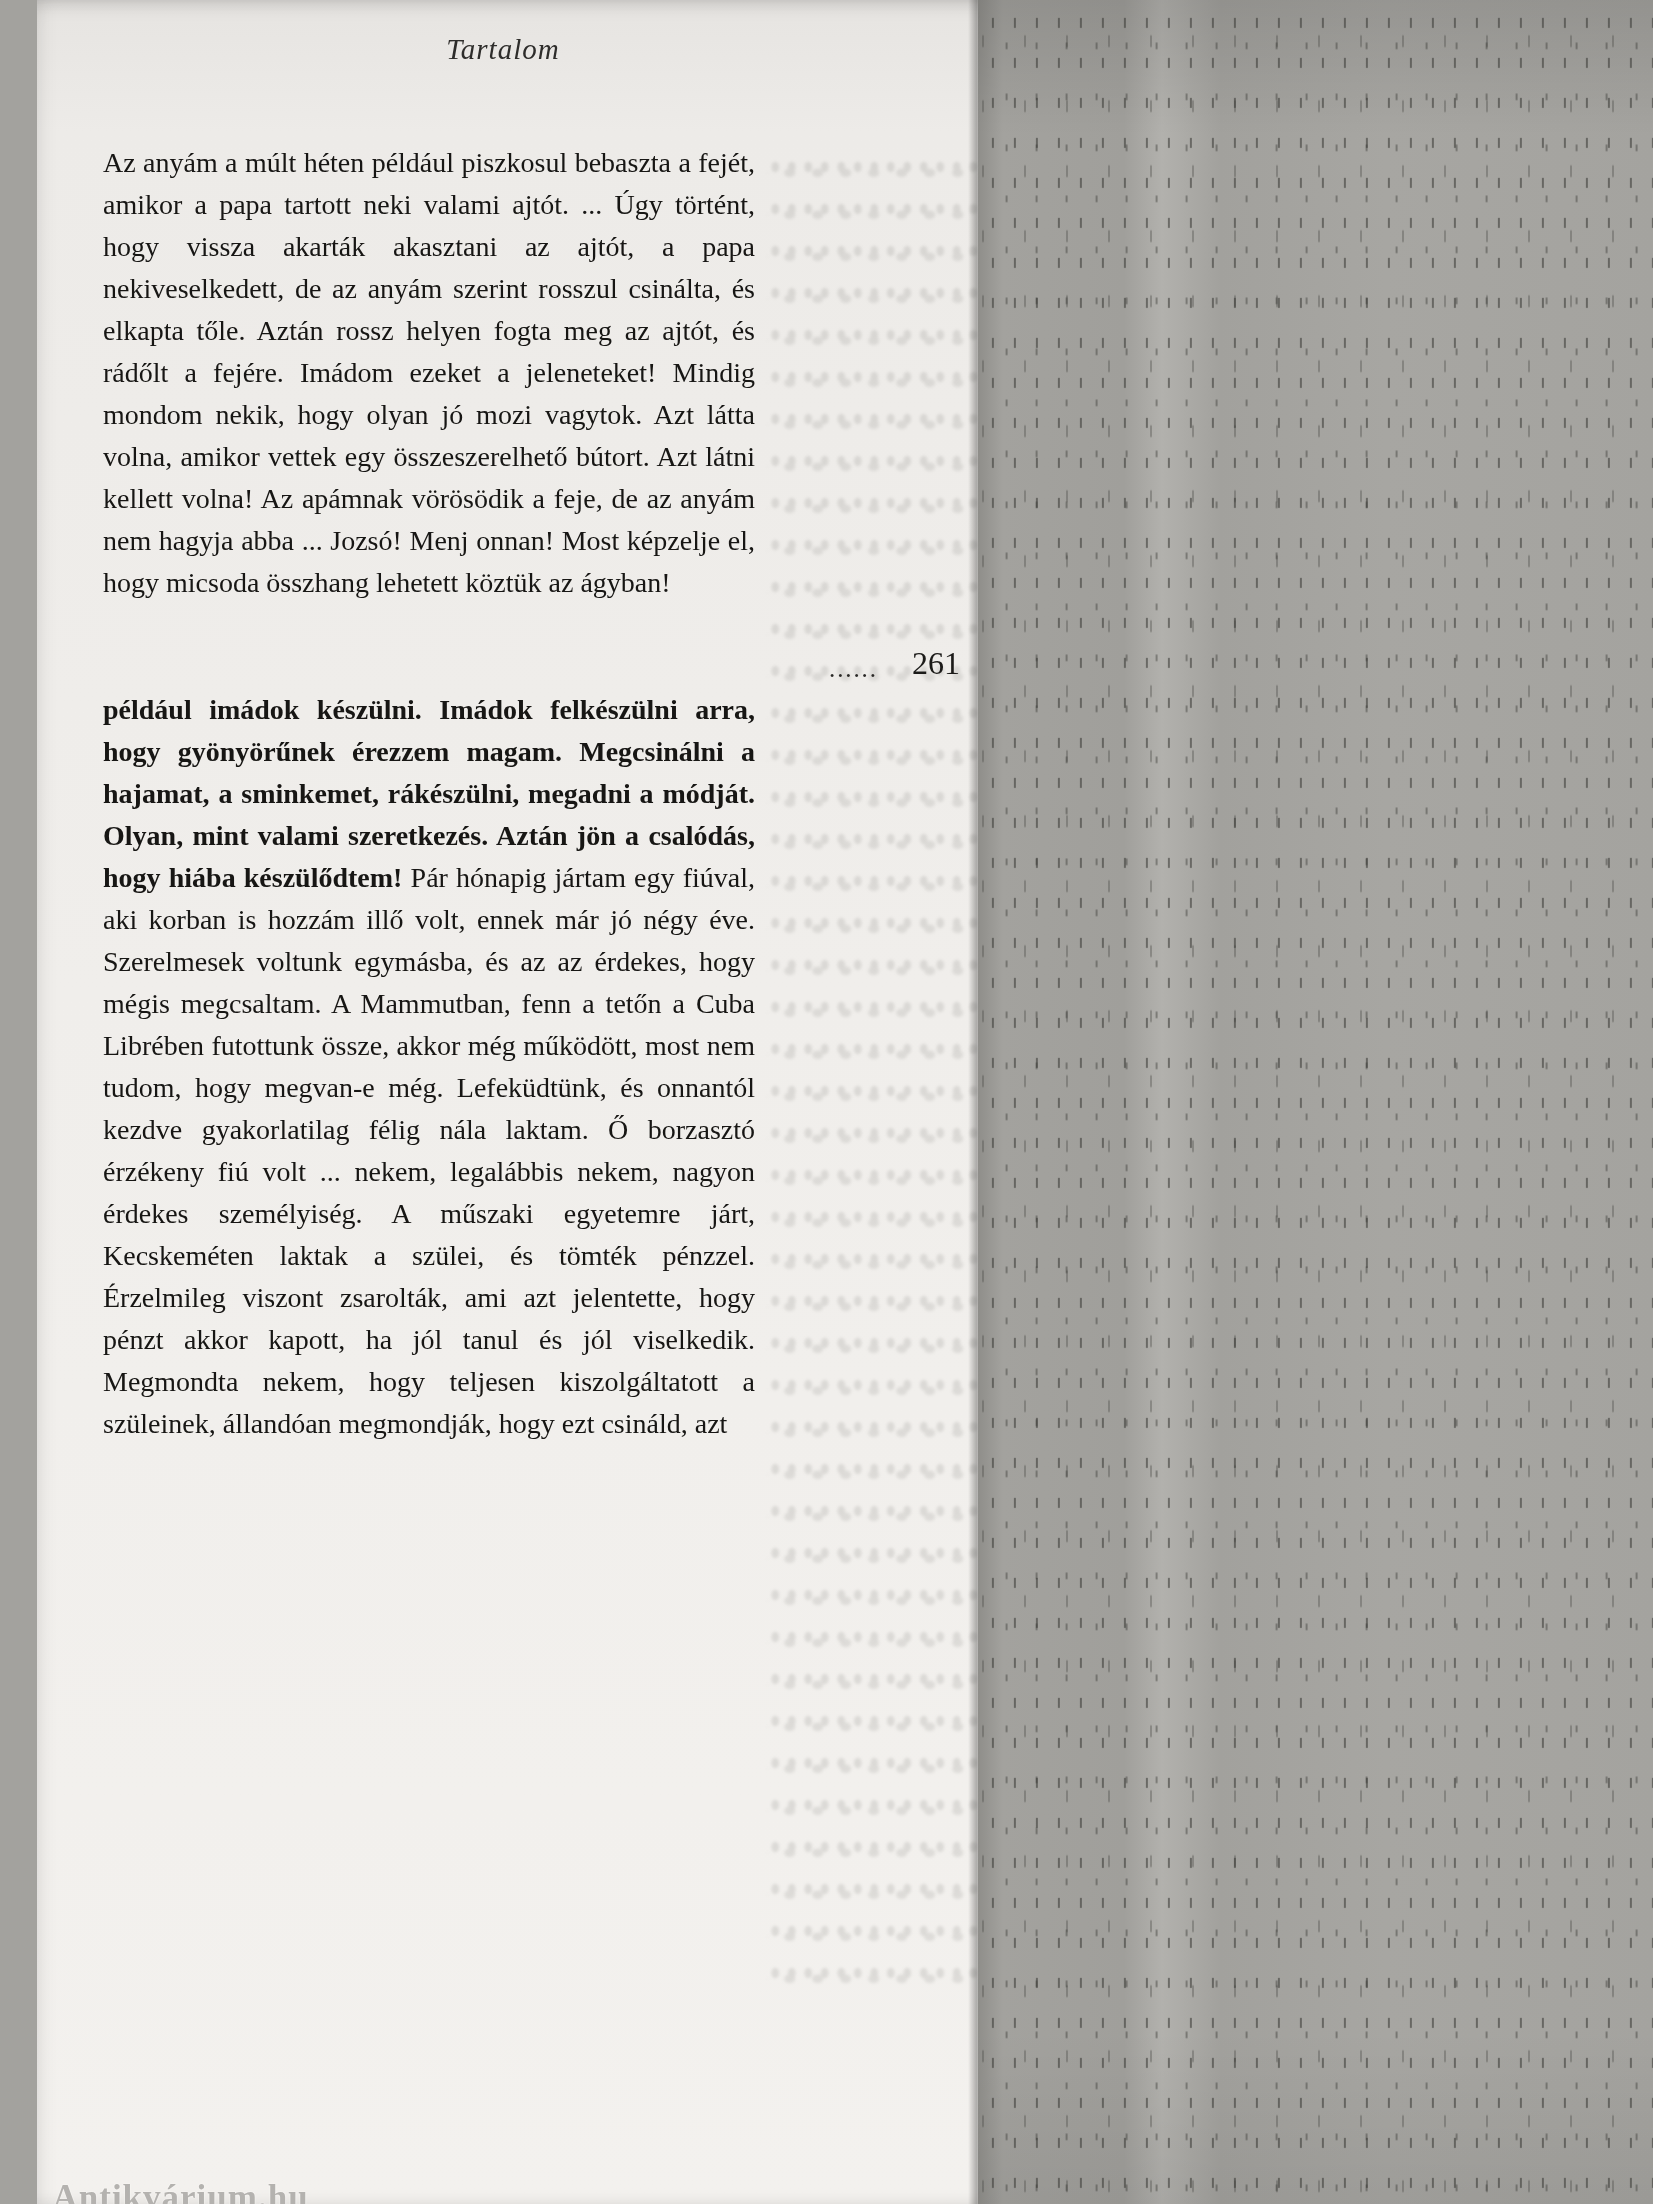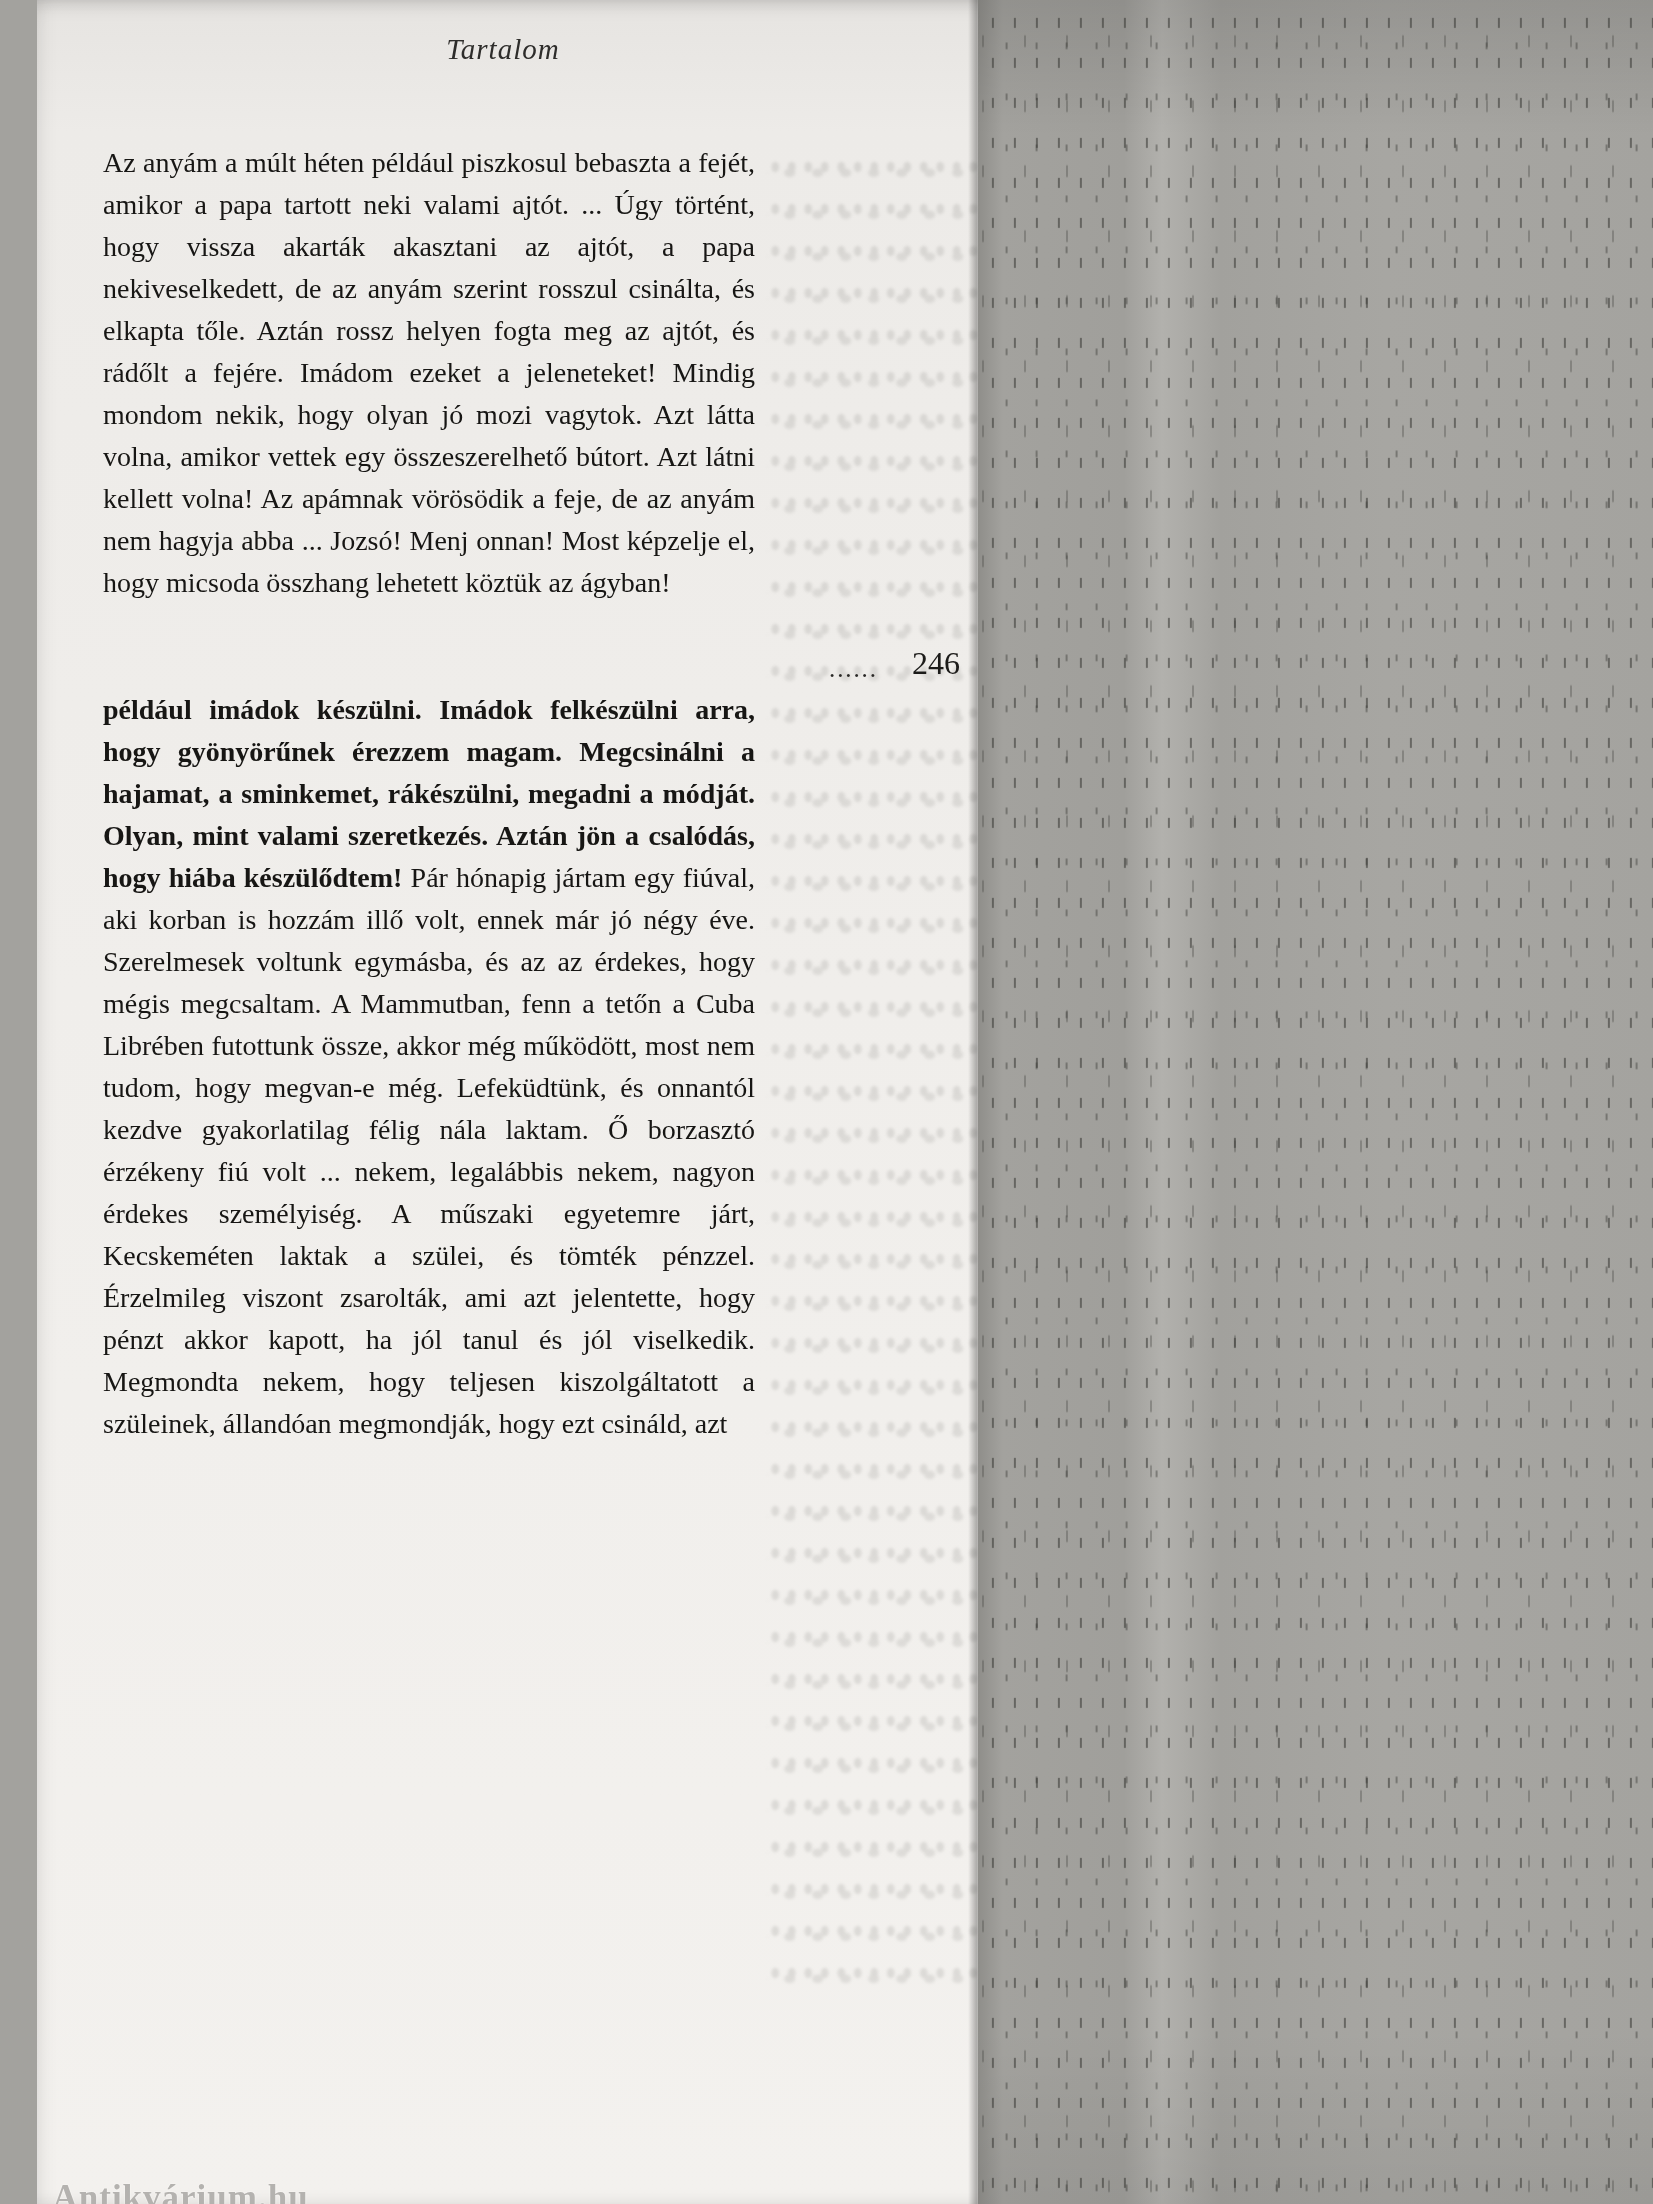--- a/index.html
+++ b/index.html
@@ -112,21 +112,21 @@
   <div class="bleed"></div>
 
   <div class="text-col">
 
     <p>Az anyám a múlt héten például piszkosul bebaszta a fejét, amikor a papa tartott neki valami ajtót. ... Úgy történt, hogy vissza akarták akasztani az ajtót, a papa nekiveselkedett, de az anyám szerint rosszul csinálta, és elkapta tőle. Aztán rossz helyen fogta meg az ajtót, és rádőlt a fejére. Imádom ezeket a jeleneteket! Mindig mondom nekik, hogy olyan jó mozi vagytok. Azt látta volna, amikor vettek egy összeszerelhető bútort. Azt látni kellett volna! Az apámnak vörösödik a feje, de az anyám nem hagyja abba ... Jozsó! Menj onnan! Most képzelje el, hogy micsoda összhang lehetett köztük az ágyban!</p>
 
     <div class="toc-block">
 
       <div class="toc-first">
         <span class="toc-dots">......</span>
-        <span class="toc-page">246</span>
+        <span class="toc-page">261</span>
       </div>
 
       <p class="toc-para"><b>például imádok készülni. Imádok felkészülni arra, hogy gyönyörűnek érezzem magam. Megcsinálni a hajamat, a sminkemet, rákészülni, megadni a módját. Olyan, mint valami szeretkezés. Aztán jön a csalódás, hogy hiába készülődtem!</b> <span>Pár hónapig jártam egy fiúval, aki korban is hozzám illő volt, ennek már jó négy éve. Szerelmesek voltunk egymásba, és az az érdekes, hogy mégis megcsaltam. A Mammutban, fenn a tetőn a Cuba Librében futottunk össze, akkor még működött, most nem tudom, hogy megvan-e még. Lefeküdtünk, és onnantól kezdve gyakorlatilag félig nála laktam. Ő borzasztó érzékeny fiú volt ... nekem, legalábbis nekem, nagyon érdekes személyiség. A műszaki egyetemre járt, Kecskeméten laktak a szülei, és tömték pénzzel. Érzelmileg viszont zsarolták, ami azt jelentette, hogy pénzt akkor kapott, ha jól tanul és jól viselkedik. Megmondta nekem, hogy teljesen kiszolgáltatott a szüleinek, állandóan megmondják, hogy ezt csináld, azt</span></p>
 
     </div>
   </div>
 
   <div class="watermark">Antikvárium.hu</div>
 </div>
 

